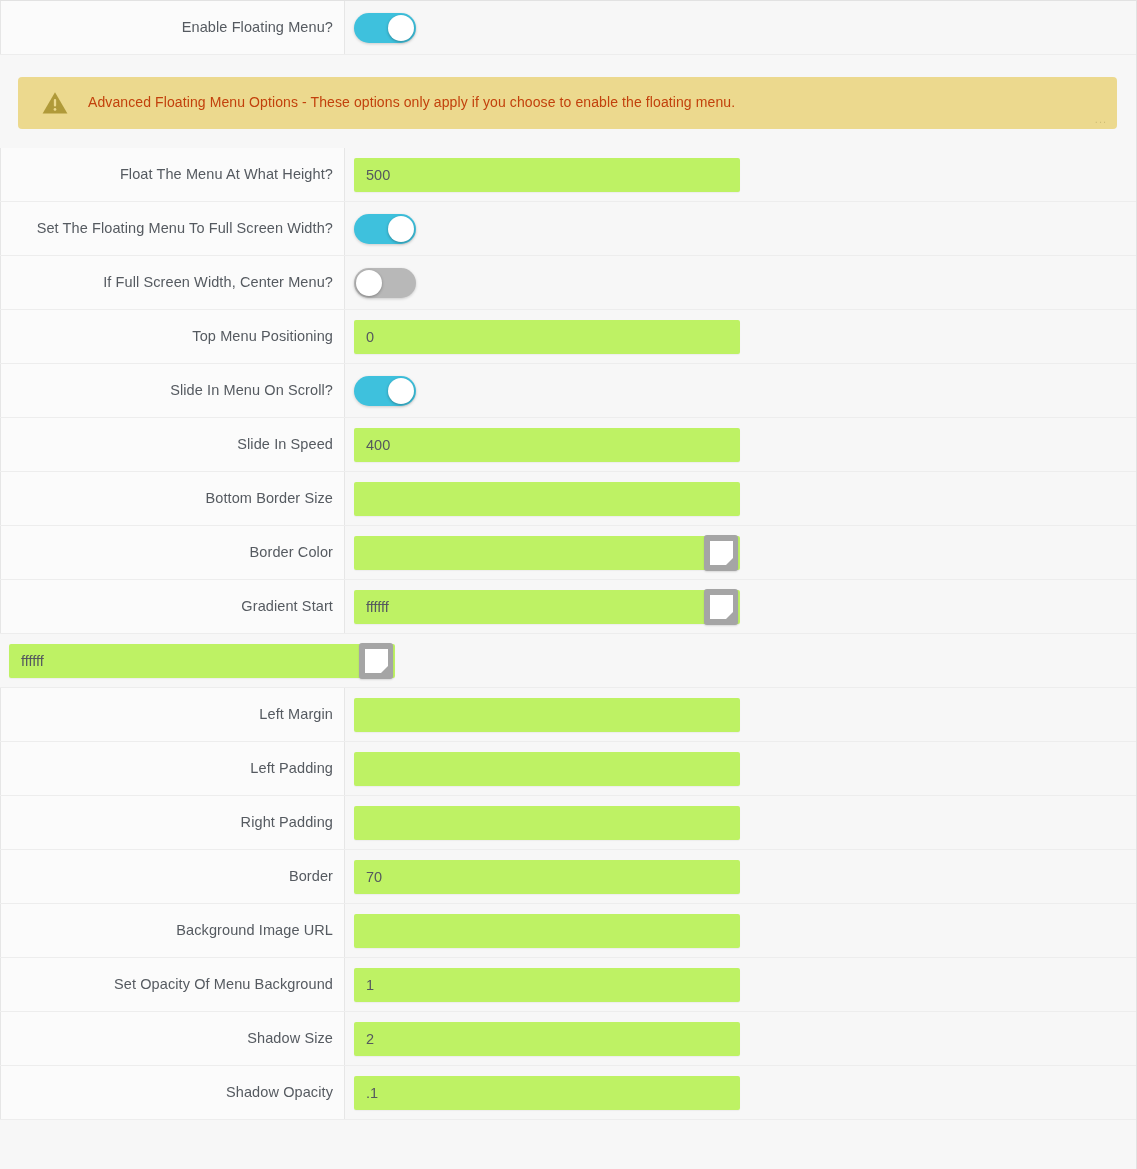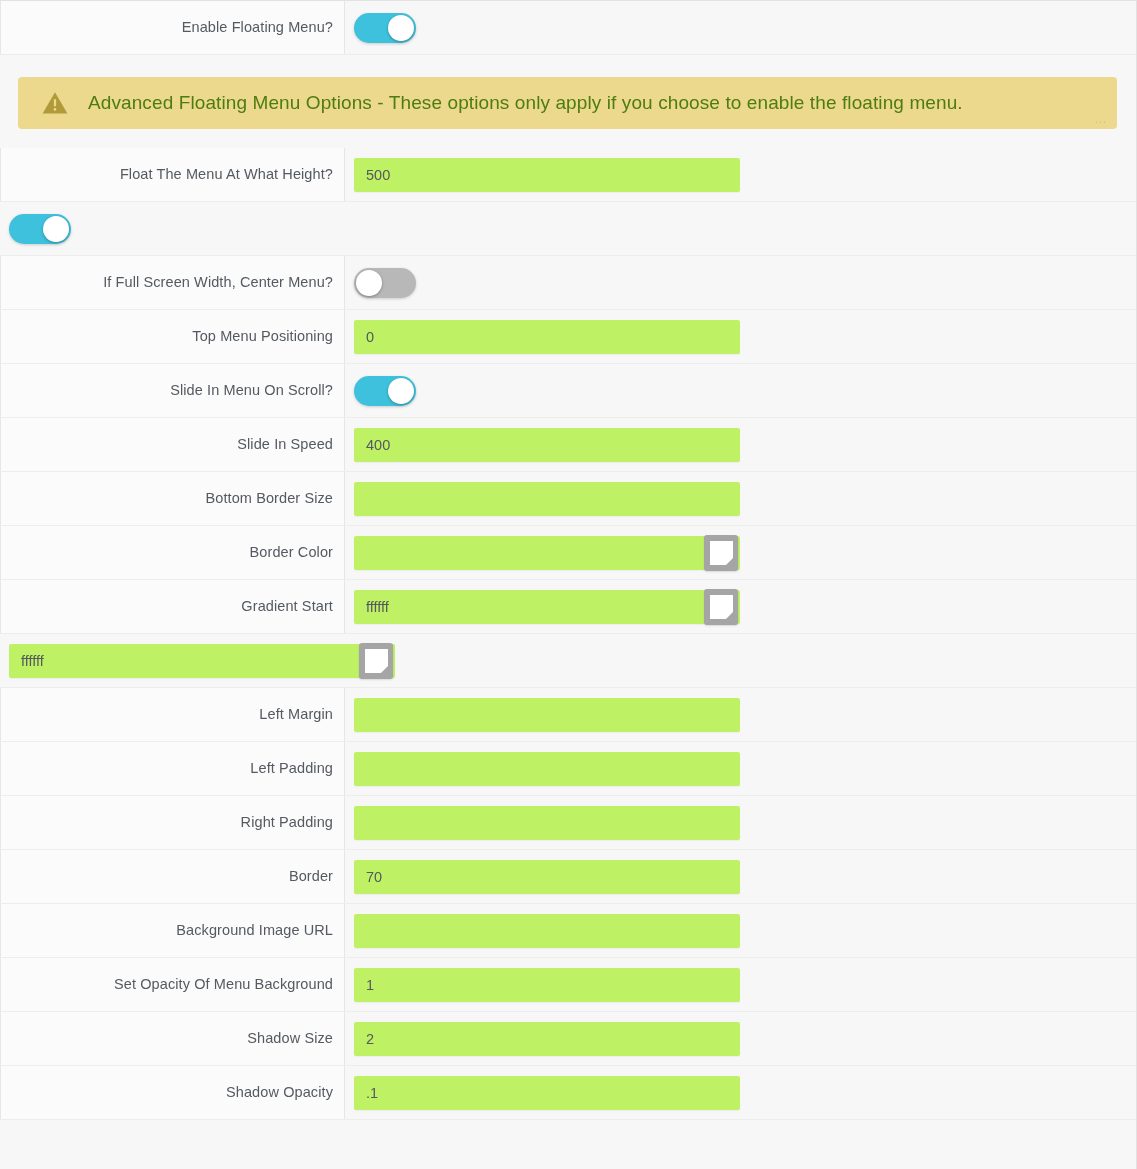--- a/index.html
+++ b/index.html
@@ -140,22 +140,22 @@
     position: relative;
     background: #ecd98e;
     border-radius: 4px;
     min-height: 52px;
     display: flex;
     align-items: center;
     padding: 10px 26px 10px 22px;
   }
   .banner-icon { flex: none; width: 30px; height: 30px; margin-right: 18px; display: flex; align-items: center; justify-content: center; }
   .banner-text {
-    font-size: 19px;
-    color: #4d7c0f;
+    font-size: 14px;
+    color: #c2410c;
     line-height: 1.4;
     letter-spacing: .1px;
   }
   .banner-ellipsis {
     position: absolute;
     right: 10px;
     bottom: 4px;
     font-size: 11px;
     color: #cfbd76;
     letter-spacing: 1px;
@@ -197,20 +197,23 @@
   <div id="settings-section">
       <div class="form-row">
         <div class="label-cell">
           <span class="label-text">Float The Menu At What Height?</span>
         </div>
         <div class="field-cell">
           <input class="text-input" type="text" placeholder="" value="500" style="">
         </div>
       </div>
       <div class="form-row">
+        <div class="label-cell">
+          <span class="label-text">Set The Floating Menu To Full Screen Width?</span>
+        </div>
         <div class="field-cell">
           <div class="toggle on" role="switch" aria-checked="true">
             <span class="knob"></span>
           </div>
         </div>
       </div>
       <div class="form-row">
         <div class="label-cell">
           <span class="label-text">If Full Screen Width, Center Menu?</span>
         </div>

